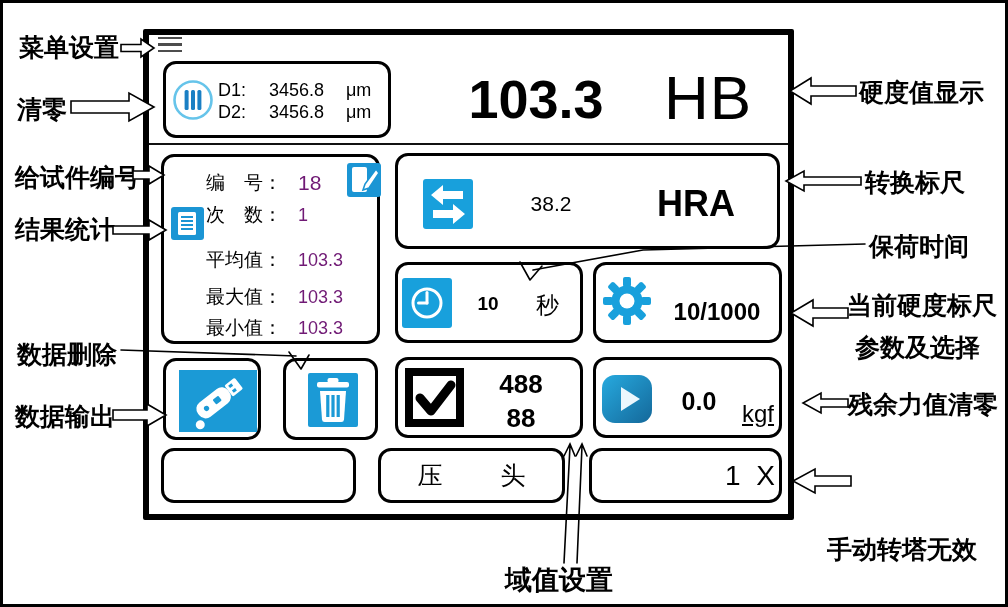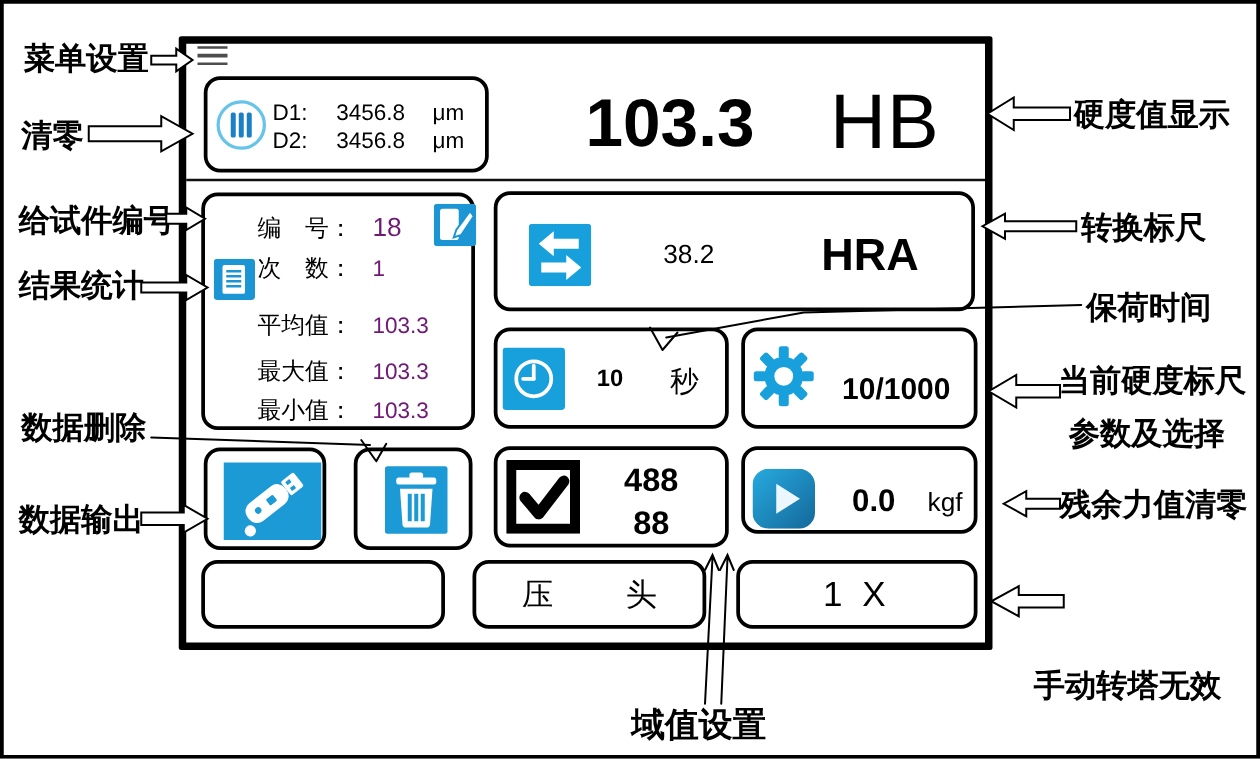--- a/index.html
+++ b/index.html
@@ -50,33 +50,33 @@
   
   .param-box{left:590px;top:259px;width:189px;height:81px;}
   .gear-ic{left:5px;top:10px;width:52px;height:52px;}
   .param-val{left:62px;top:33px;width:118px;text-align:center;font-size:24px;font-weight:bold;line-height:28px;}
   
   .thr-box{left:392px;top:354px;width:188px;height:81px;}
   .chk-ic{left:7px;top:8px;width:59px;height:59px;}
   .thr-l1{left:78px;top:9px;width:90px;text-align:center;font-size:26px;font-weight:bold;line-height:30px;}
   .thr-l2{left:78px;top:43px;width:90px;text-align:center;font-size:26px;font-weight:bold;line-height:30px;}
   
-  .force-box{left:590px;top:354px;width:189px;height:70px;}
+  .force-box{left:590px;top:354px;width:189px;height:81px;}
   .play-ic{left:6px;top:15px;width:50px;height:48px;}
   .force-val{left:72px;top:28px;width:62px;text-align:center;font-size:25px;font-weight:bold;line-height:26px;}
-  .force-unit{left:146px;top:31px;width:40px;font-size:21px;line-height:24px;}
+  .force-unit{left:146px;top:42px;width:40px;font-size:24px;line-height:24px;text-decoration:underline;}
   
   .usb-box{left:160px;top:355px;width:98px;height:82px;cursor:pointer;}
   .usb-blue{left:13px;top:9px;width:78px;height:62px;background:#1b9ad6;}
   .trash-box{left:280px;top:355px;width:95px;height:82px;cursor:pointer;}
   .trash-blue{left:22px;top:12px;width:50px;height:54px;background:#1b9ad6;border-radius:2px;}
   
   .empty-box{left:158px;top:445px;width:195px;height:55px;}
   .ind-box{left:375px;top:445px;width:187px;height:55px;display:flex;align-items:center;justify-content:center;gap:58px;font-size:25px;}
-  .obj-box{left:586px;top:445px;width:193px;height:55px;display:flex;align-items:center;justify-content:center;font-size:28px;letter-spacing:4px;}
+  .obj-box{left:586px;top:445px;width:193px;height:55px;display:flex;align-items:center;justify-content:flex-end;font-size:28px;letter-spacing:4px;}
   
   .ann{position:absolute;font-weight:bold;font-size:25px;line-height:30px;white-space:nowrap;}
   .overlay{left:0;top:0;width:1008px;height:607px;pointer-events:none;}
 </style>
 </head>
 <body>
 
 <div id="canvas">
 
   <div class="abs screen-frame"></div>
@@ -246,21 +246,21 @@
     <span>头</span>
   </div>
   <div class="abs box obj-box">
     <span>1 X</span>
   </div>
 
   <div class="ann" style="left:16px;top:29px;">菜单设置</div>
   <div class="ann" style="left:14px;top:91px;">清零</div>
   <div class="ann" style="left:12px;top:159px;">给试件编号</div>
   <div class="ann" style="left:12px;top:211px;">结果统计</div>
-  <div class="ann" style="left:14px;top:324px;">数据删除</div>
+  <div class="ann" style="left:14px;top:336px;">数据删除</div>
   <div class="ann" style="left:12px;top:398px;">数据输出</div>
   <div class="ann" style="left:856px;top:74px;">硬度值显示</div>
   <div class="ann" style="left:866px;top:228px;">保荷时间</div>
   <div class="ann" style="left:862px;top:164px;">转换标尺</div>
   <div class="ann" style="left:844px;top:287px;">当前硬度标尺</div>
   <div class="ann" style="left:852px;top:329px;">参数及选择</div>
   <div class="ann" style="left:845px;top:386px;">残余力值清零</div>
   <div class="ann" style="left:824px;top:495px;margin-top:36px;">手动转塔无效</div>
   <div class="ann" style="left:502px;top:562px;font-size:27px;">域值设置</div>
 

